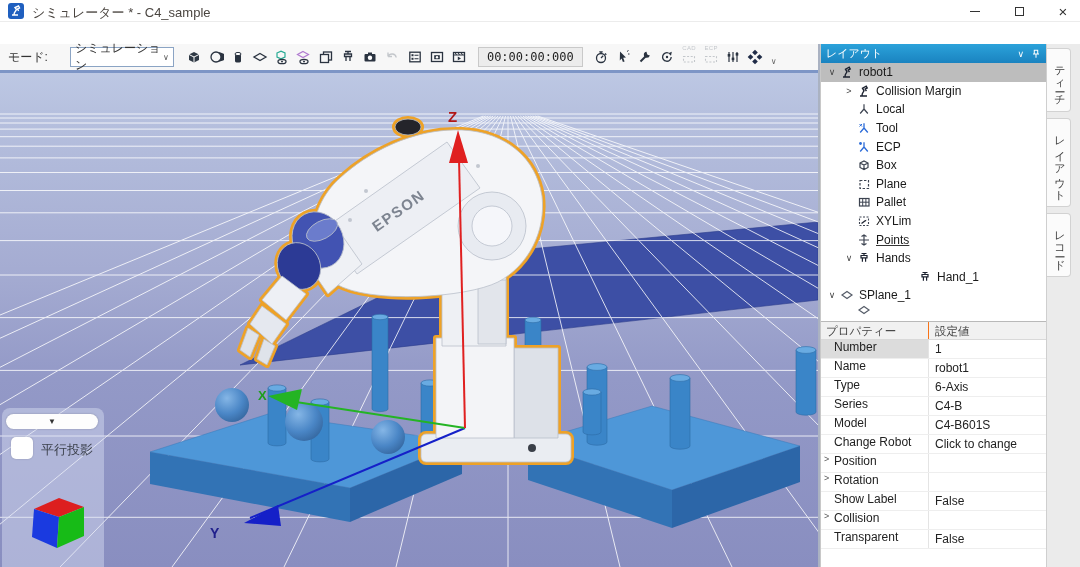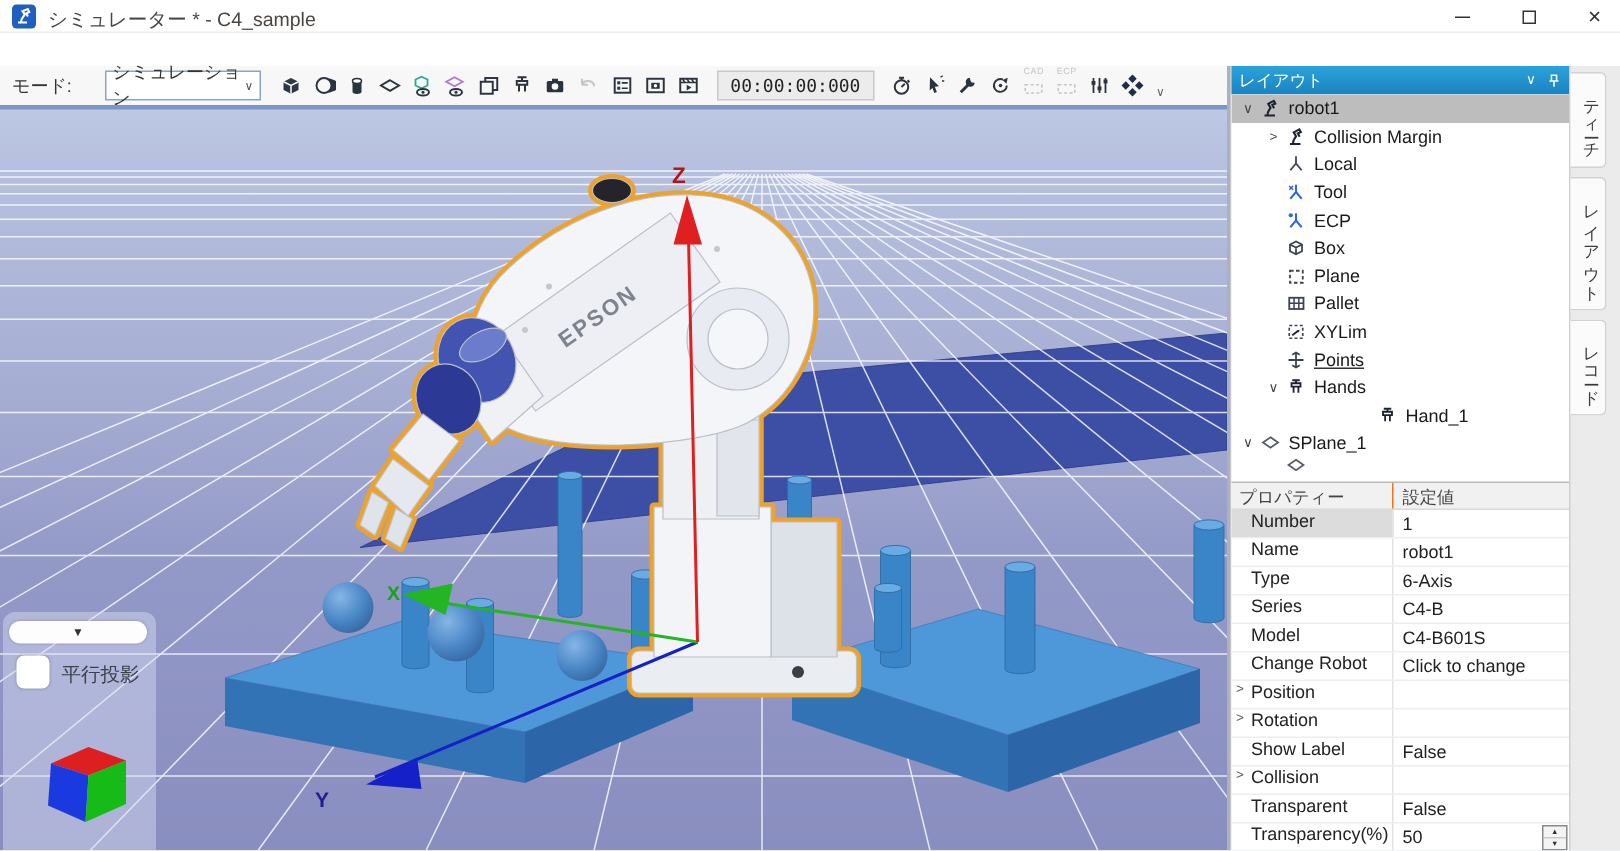--- a/index.html
+++ b/index.html
@@ -671,31 +671,20 @@
             </div>
             <div class="pval"></div>
           </div>
           <div class="prow">
             <div class="pname">
               <span class="pexp"></span>
               <span>Transparent</span>
             </div>
             <div class="pval">False</div>
           </div>
-          <div class="prow">
-            <div class="pname">
-              <span class="pexp"></span>
-              <span>Transparency(%)</span>
-            </div>
-            <div class="pval">50</div>
-            <div class="spinner">
-              <span>▲</span>
-              <span>▼</span>
-            </div>
-          </div>
         </div>
     </div>
   </div>
 
   <div class="dock-strip">
       <span class="dock-tab">ティーチ</span>
       <span class="dock-tab">レイアウト</span>
       <span class="dock-tab">レコード</span>
     </div>
 

